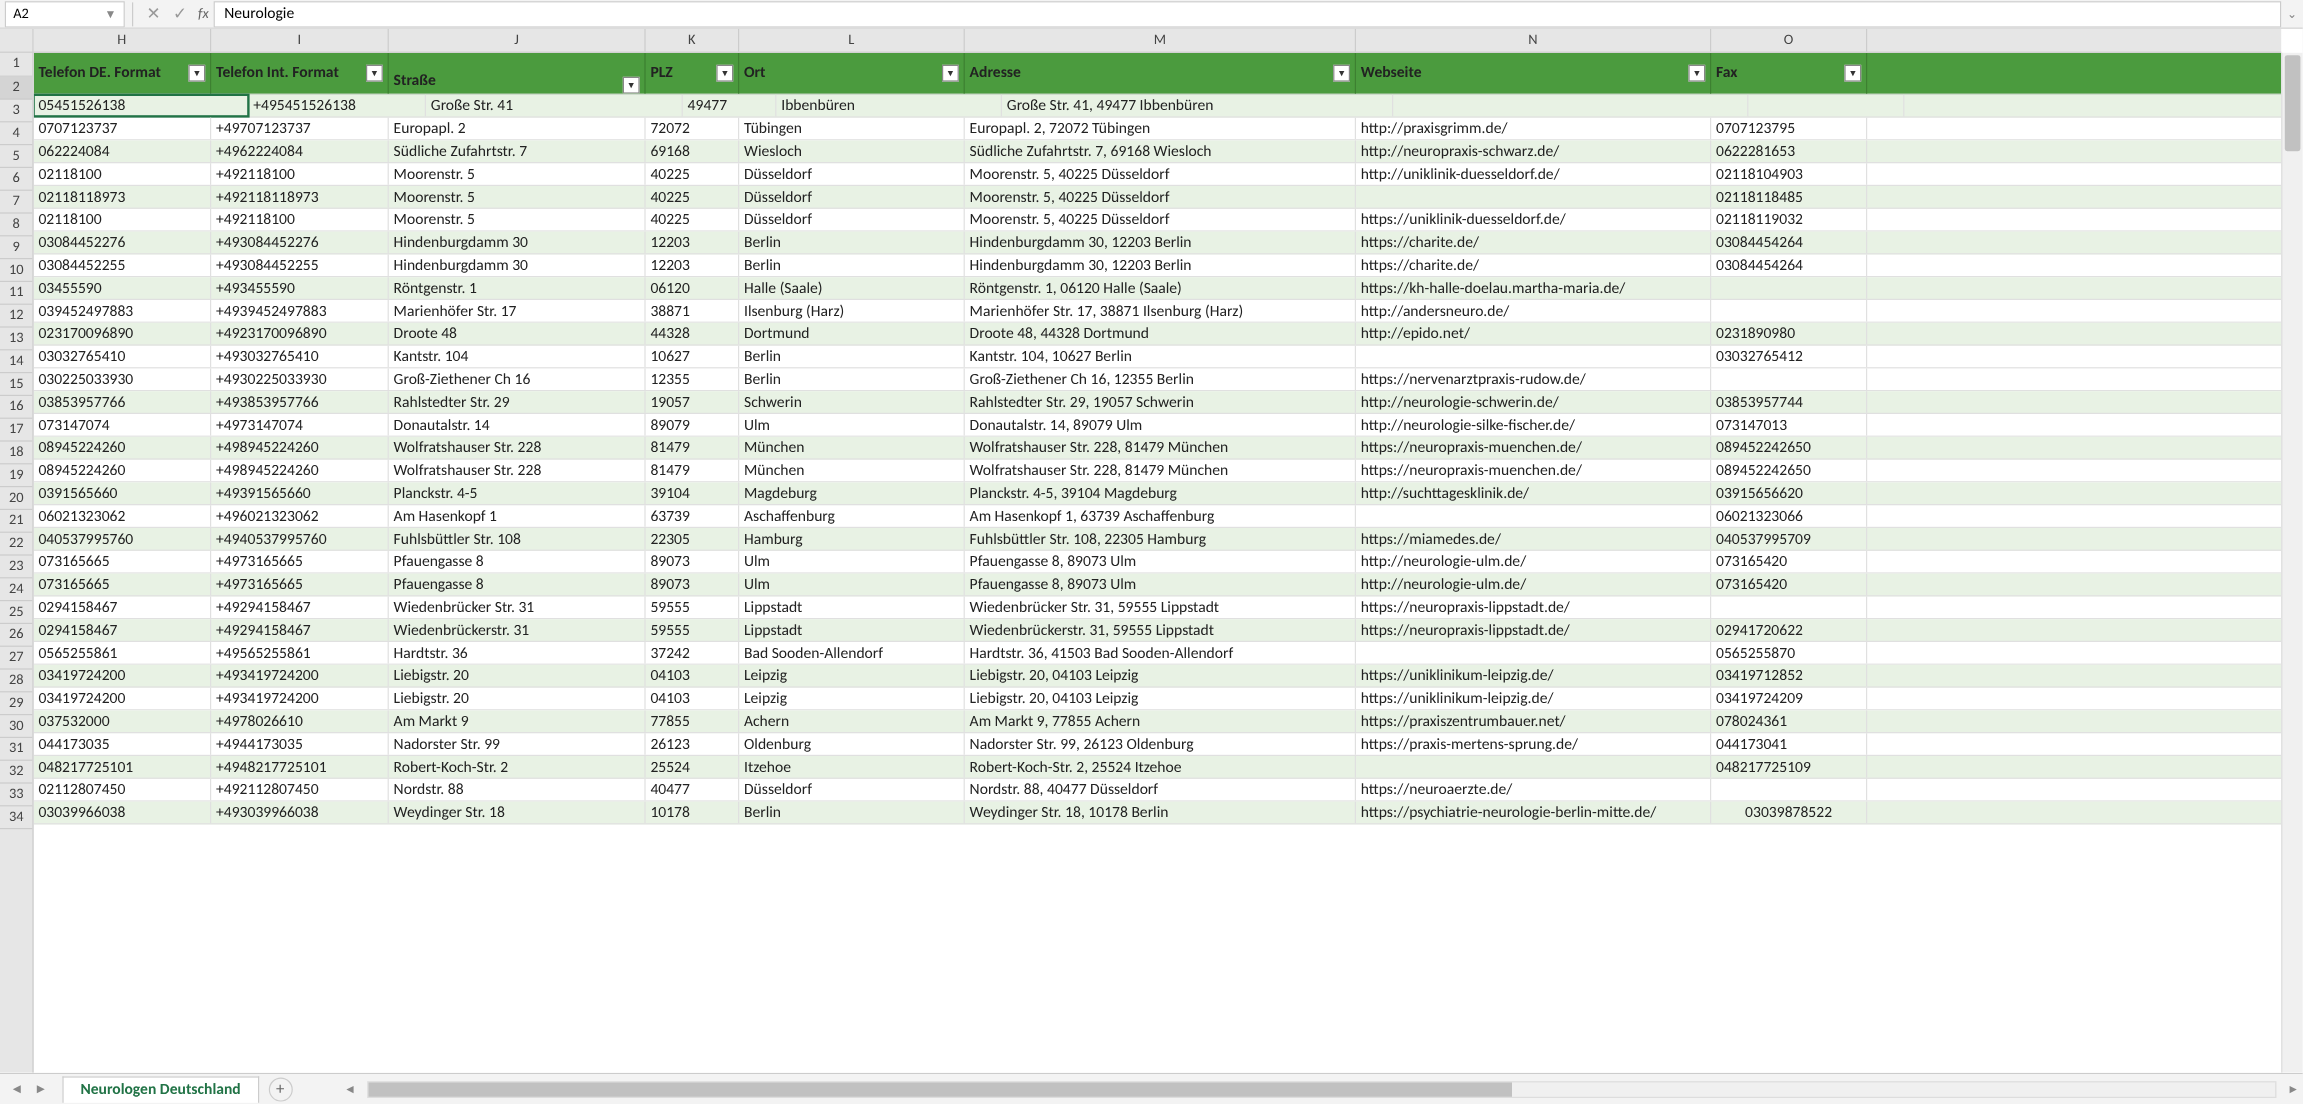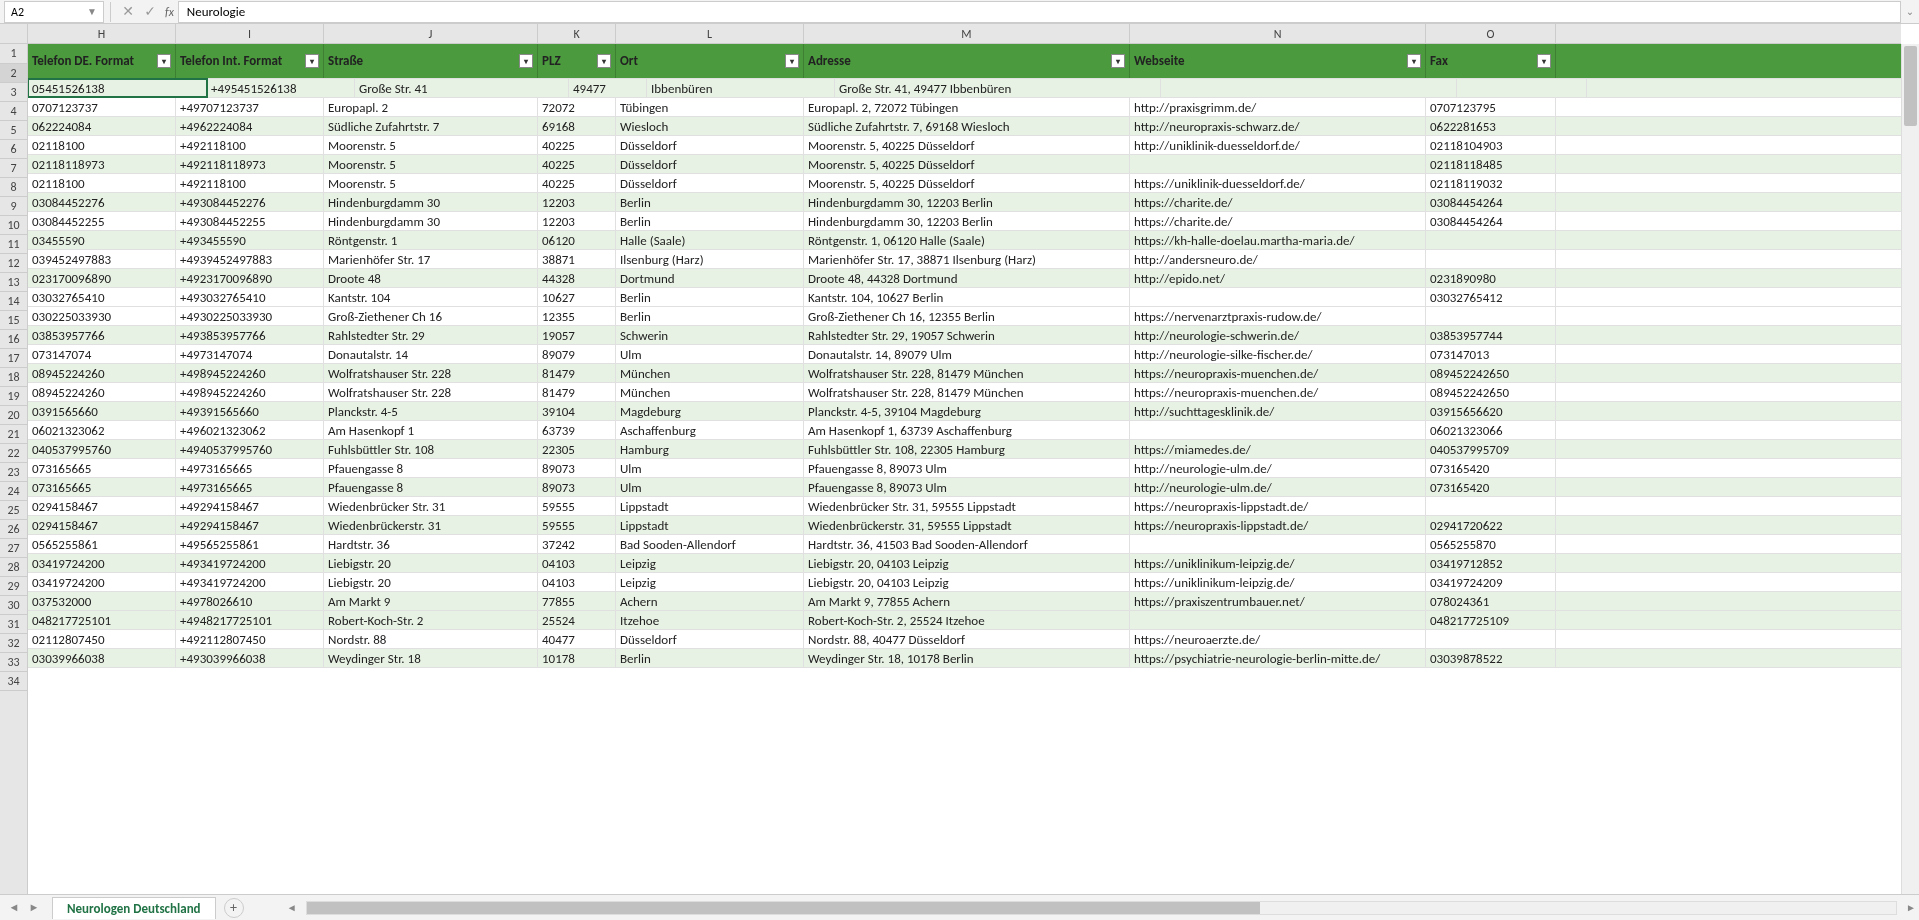--- a/index.html
+++ b/index.html
@@ -110,21 +110,21 @@
   <div class="cells" id="cells">
       <div class="data-row header-row">
         <div class="cell" style="width: 148px;">
           <span>Telefon DE. Format</span>
           <span class="filter-btn">▾</span>
         </div>
         <div class="cell" style="width: 148px;">
           <span>Telefon Int. Format</span>
           <span class="filter-btn">▾</span>
         </div>
-        <div class="cell" style="width: 214px;">
+        <div class="cell" style="width: 214px; align-items: flex-end;">
           <span>Straße</span>
           <span class="filter-btn">▾</span>
         </div>
         <div class="cell" style="width: 78px;">
           <span>PLZ</span>
           <span class="filter-btn">▾</span>
         </div>
         <div class="cell" style="width: 188px;">
           <span>Ort</span>
           <span class="filter-btn">▾</span>
@@ -415,20 +415,30 @@
       <div class="data-row shade">
         <div class="cell" style="width: 148px;">037532000</div>
         <div class="cell" style="width: 148px;">+4978026610</div>
         <div class="cell" style="width: 214px;">Am Markt 9</div>
         <div class="cell" style="width: 78px;">77855</div>
         <div class="cell" style="width: 188px;">Achern</div>
         <div class="cell" style="width: 326px;">Am Markt 9, 77855 Achern</div>
         <div class="cell" style="width: 296px;">https://praxiszentrumbauer.net/</div>
         <div class="cell" style="width: 130px;">078024361</div>
       </div>
+      <div class="data-row">
+        <div class="cell" style="width: 148px;">044173035</div>
+        <div class="cell" style="width: 148px;">+4944173035</div>
+        <div class="cell" style="width: 214px;">Nadorster Str. 99</div>
+        <div class="cell" style="width: 78px;">26123</div>
+        <div class="cell" style="width: 188px;">Oldenburg</div>
+        <div class="cell" style="width: 326px;">Nadorster Str. 99, 26123 Oldenburg</div>
+        <div class="cell" style="width: 296px;">https://praxis-mertens-sprung.de/</div>
+        <div class="cell" style="width: 130px;">044173041</div>
+      </div>
       <div class="data-row shade">
         <div class="cell" style="width: 148px;">048217725101</div>
         <div class="cell" style="width: 148px;">+4948217725101</div>
         <div class="cell" style="width: 214px;">Robert-Koch-Str. 2</div>
         <div class="cell" style="width: 78px;">25524</div>
         <div class="cell" style="width: 188px;">Itzehoe</div>
         <div class="cell" style="width: 326px;">Robert-Koch-Str. 2, 25524 Itzehoe</div>
         <div class="cell" style="width: 296px;"></div>
         <div class="cell" style="width: 130px;">048217725109</div>
       </div>
@@ -443,21 +453,21 @@
         <div class="cell" style="width: 130px;"></div>
       </div>
       <div class="data-row shade">
         <div class="cell" style="width: 148px;">03039966038</div>
         <div class="cell" style="width: 148px;">+493039966038</div>
         <div class="cell" style="width: 214px;">Weydinger Str. 18</div>
         <div class="cell" style="width: 78px;">10178</div>
         <div class="cell" style="width: 188px;">Berlin</div>
         <div class="cell" style="width: 326px;">Weydinger Str. 18, 10178 Berlin</div>
         <div class="cell" style="width: 296px;">https://psychiatrie-neurologie-berlin-mitte.de/</div>
-        <div class="cell" style="width: 130px;">03039878522</div>
+        <div class="cell" style="width: 130px; text-align: center;">03039878522</div>
       </div>
     </div>
   <div class="vscroll">
       <div class="vthumb"></div>
     </div>
 </div>
 
 <div class="status-bar">
   <div class="sheet-nav">
     <div class="nav-btn">◄</div>

